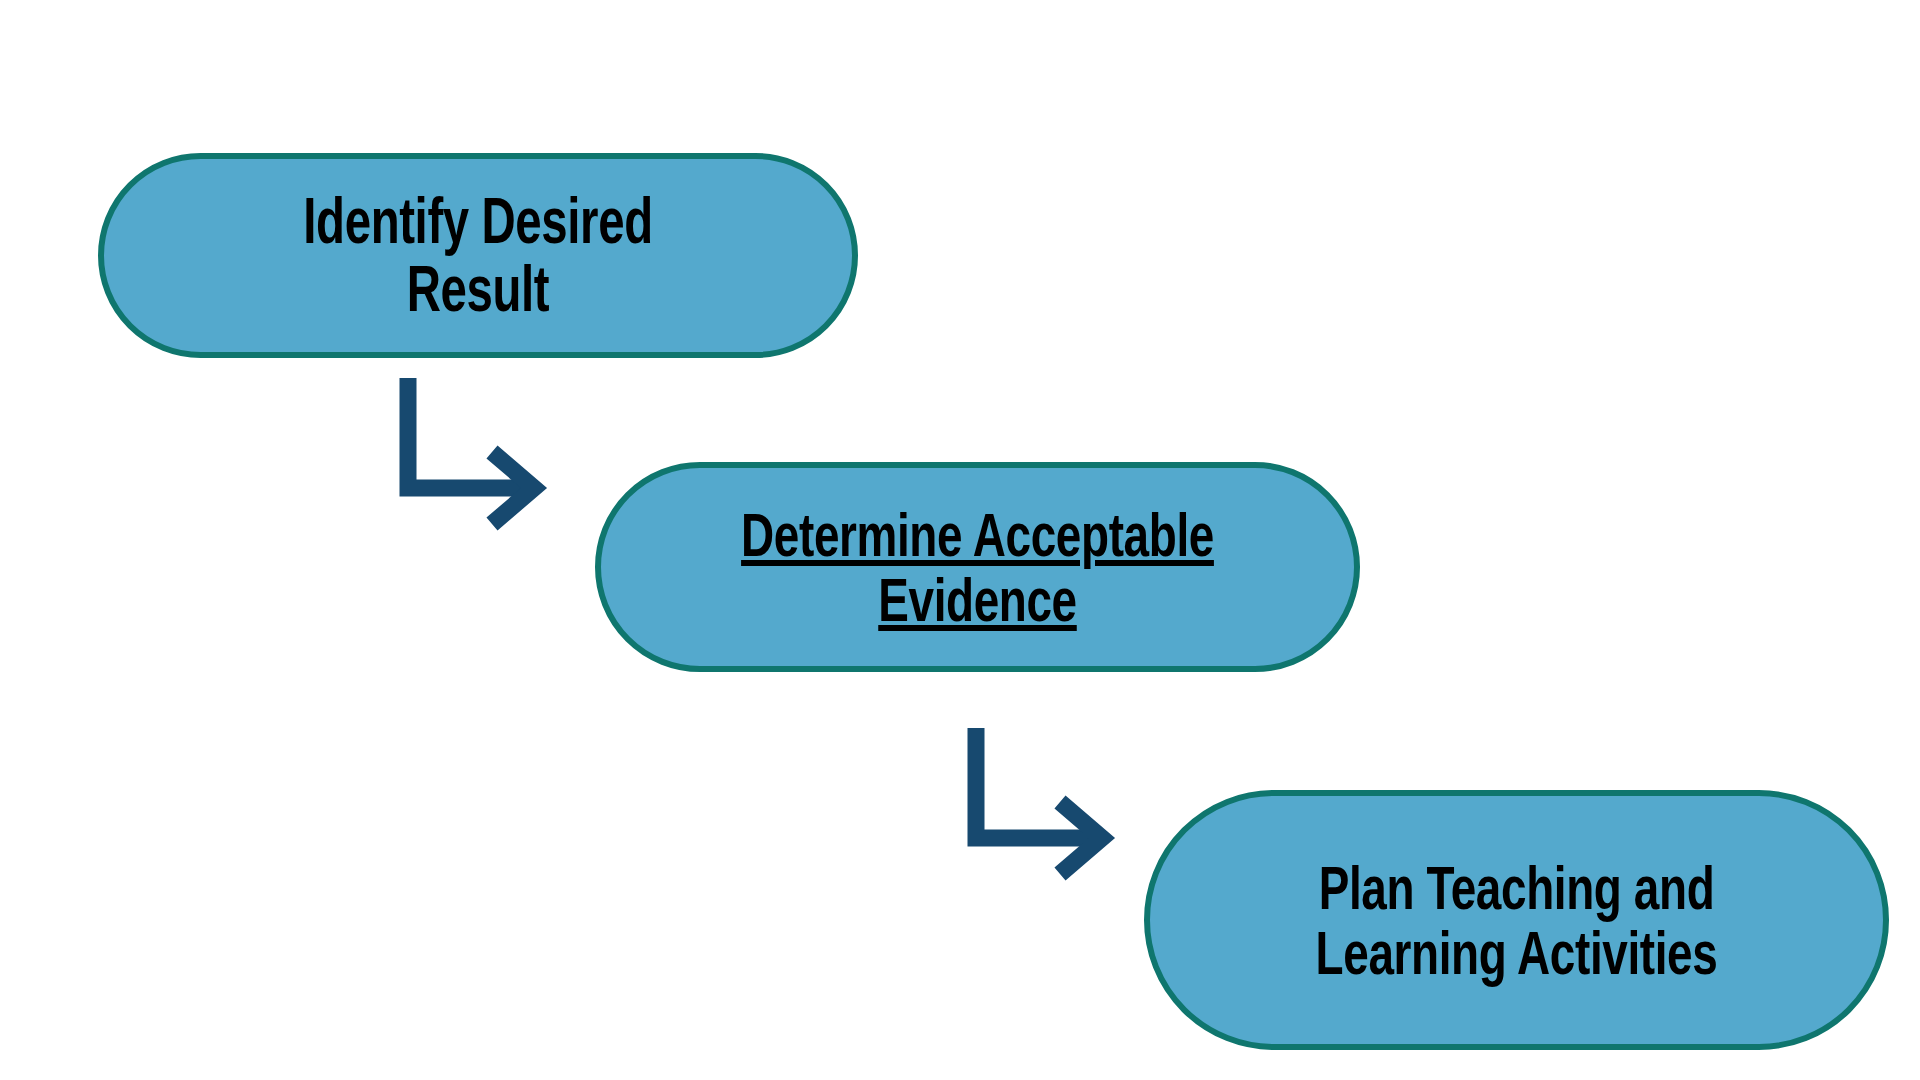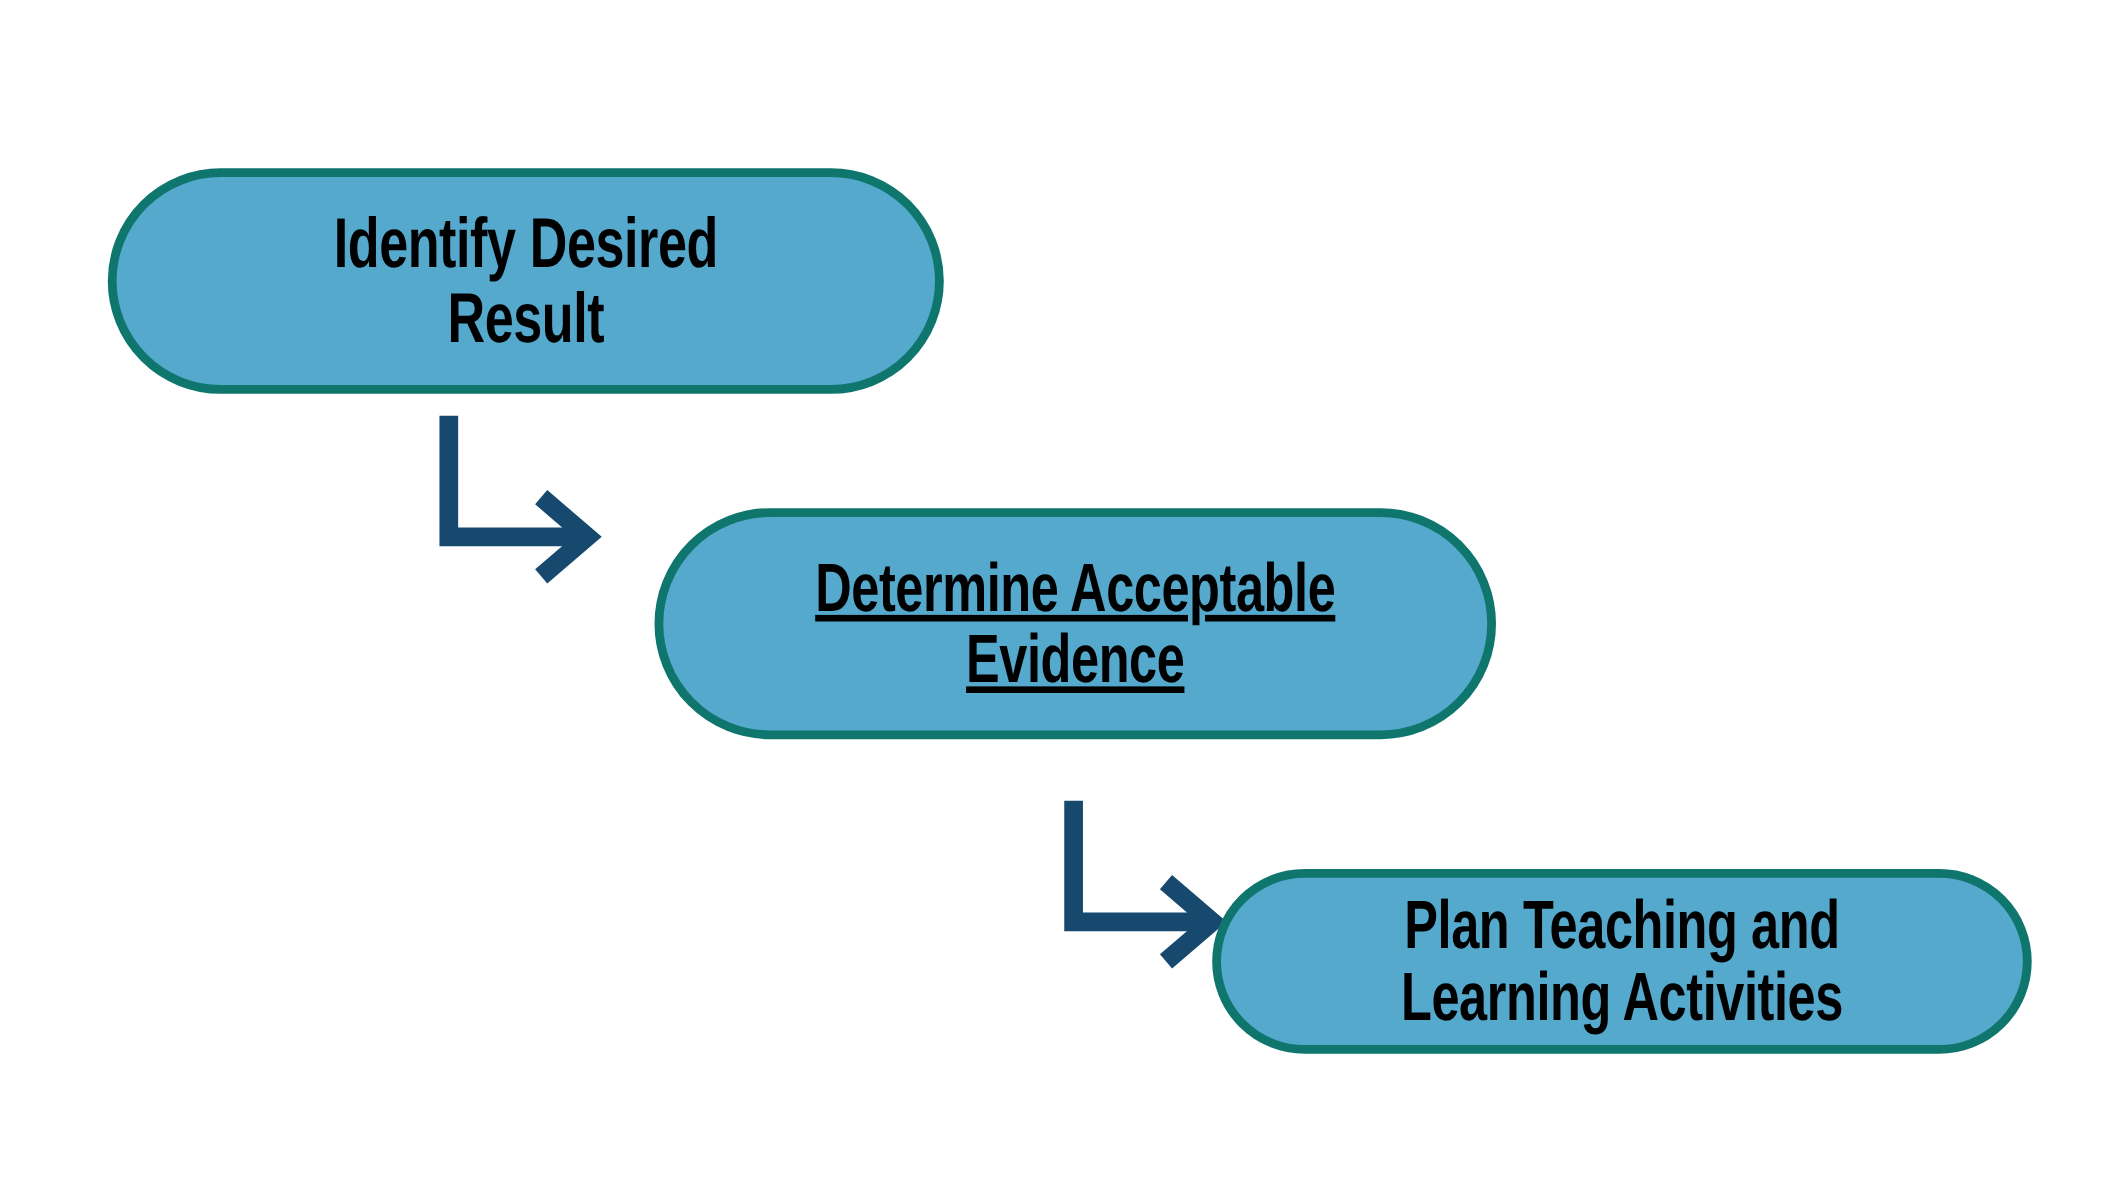--- a/index.html
+++ b/index.html
@@ -15,21 +15,21 @@
     position: relative;
     width: 1920px;
     height: 1080px;
     background: #ffffff;
     overflow: hidden;
   }
   .node {
     position: absolute;
     box-sizing: border-box;
     background: #54a9cd;
-    border: 8px solid #0f766e;
+    border: 6px solid #0f766e;
     border-radius: 999px;
     display: flex;
     align-items: center;
     justify-content: center;
     text-align: center;
     color: #000000;
     font-weight: 700;
     font-family: "Liberation Sans Narrow", "Liberation Sans", sans-serif;
     font-stretch: condensed;
     letter-spacing: -0.5px;
@@ -45,21 +45,21 @@
     font-size: 62px;
   }
 
   
   #node-1 { left: 98px;  top: 153px; width: 760px; height: 205px; }
   #node-1 .node-label { font-size: 64px; }
 
   #node-2 { left: 595px; top: 462px; width: 765px; height: 210px; text-decoration: underline; }
   #node-2 .node-label { font-size: 62px; }
 
-  #node-3 { left: 1102px; top: 790px; width: 745px; height: 168px; }
+  #node-3 { left: 1144px; top: 790px; width: 745px; height: 260px; }
   #node-3 .node-label { font-size: 62px; }
 
   
   .connector {
     position: absolute;
     overflow: visible;
   }
   #connector-1 { left: 380px; top: 370px; width: 200px; height: 190px; }
   #connector-2 { left: 948px; top: 720px; width: 200px; height: 190px; }
   .connector path {

